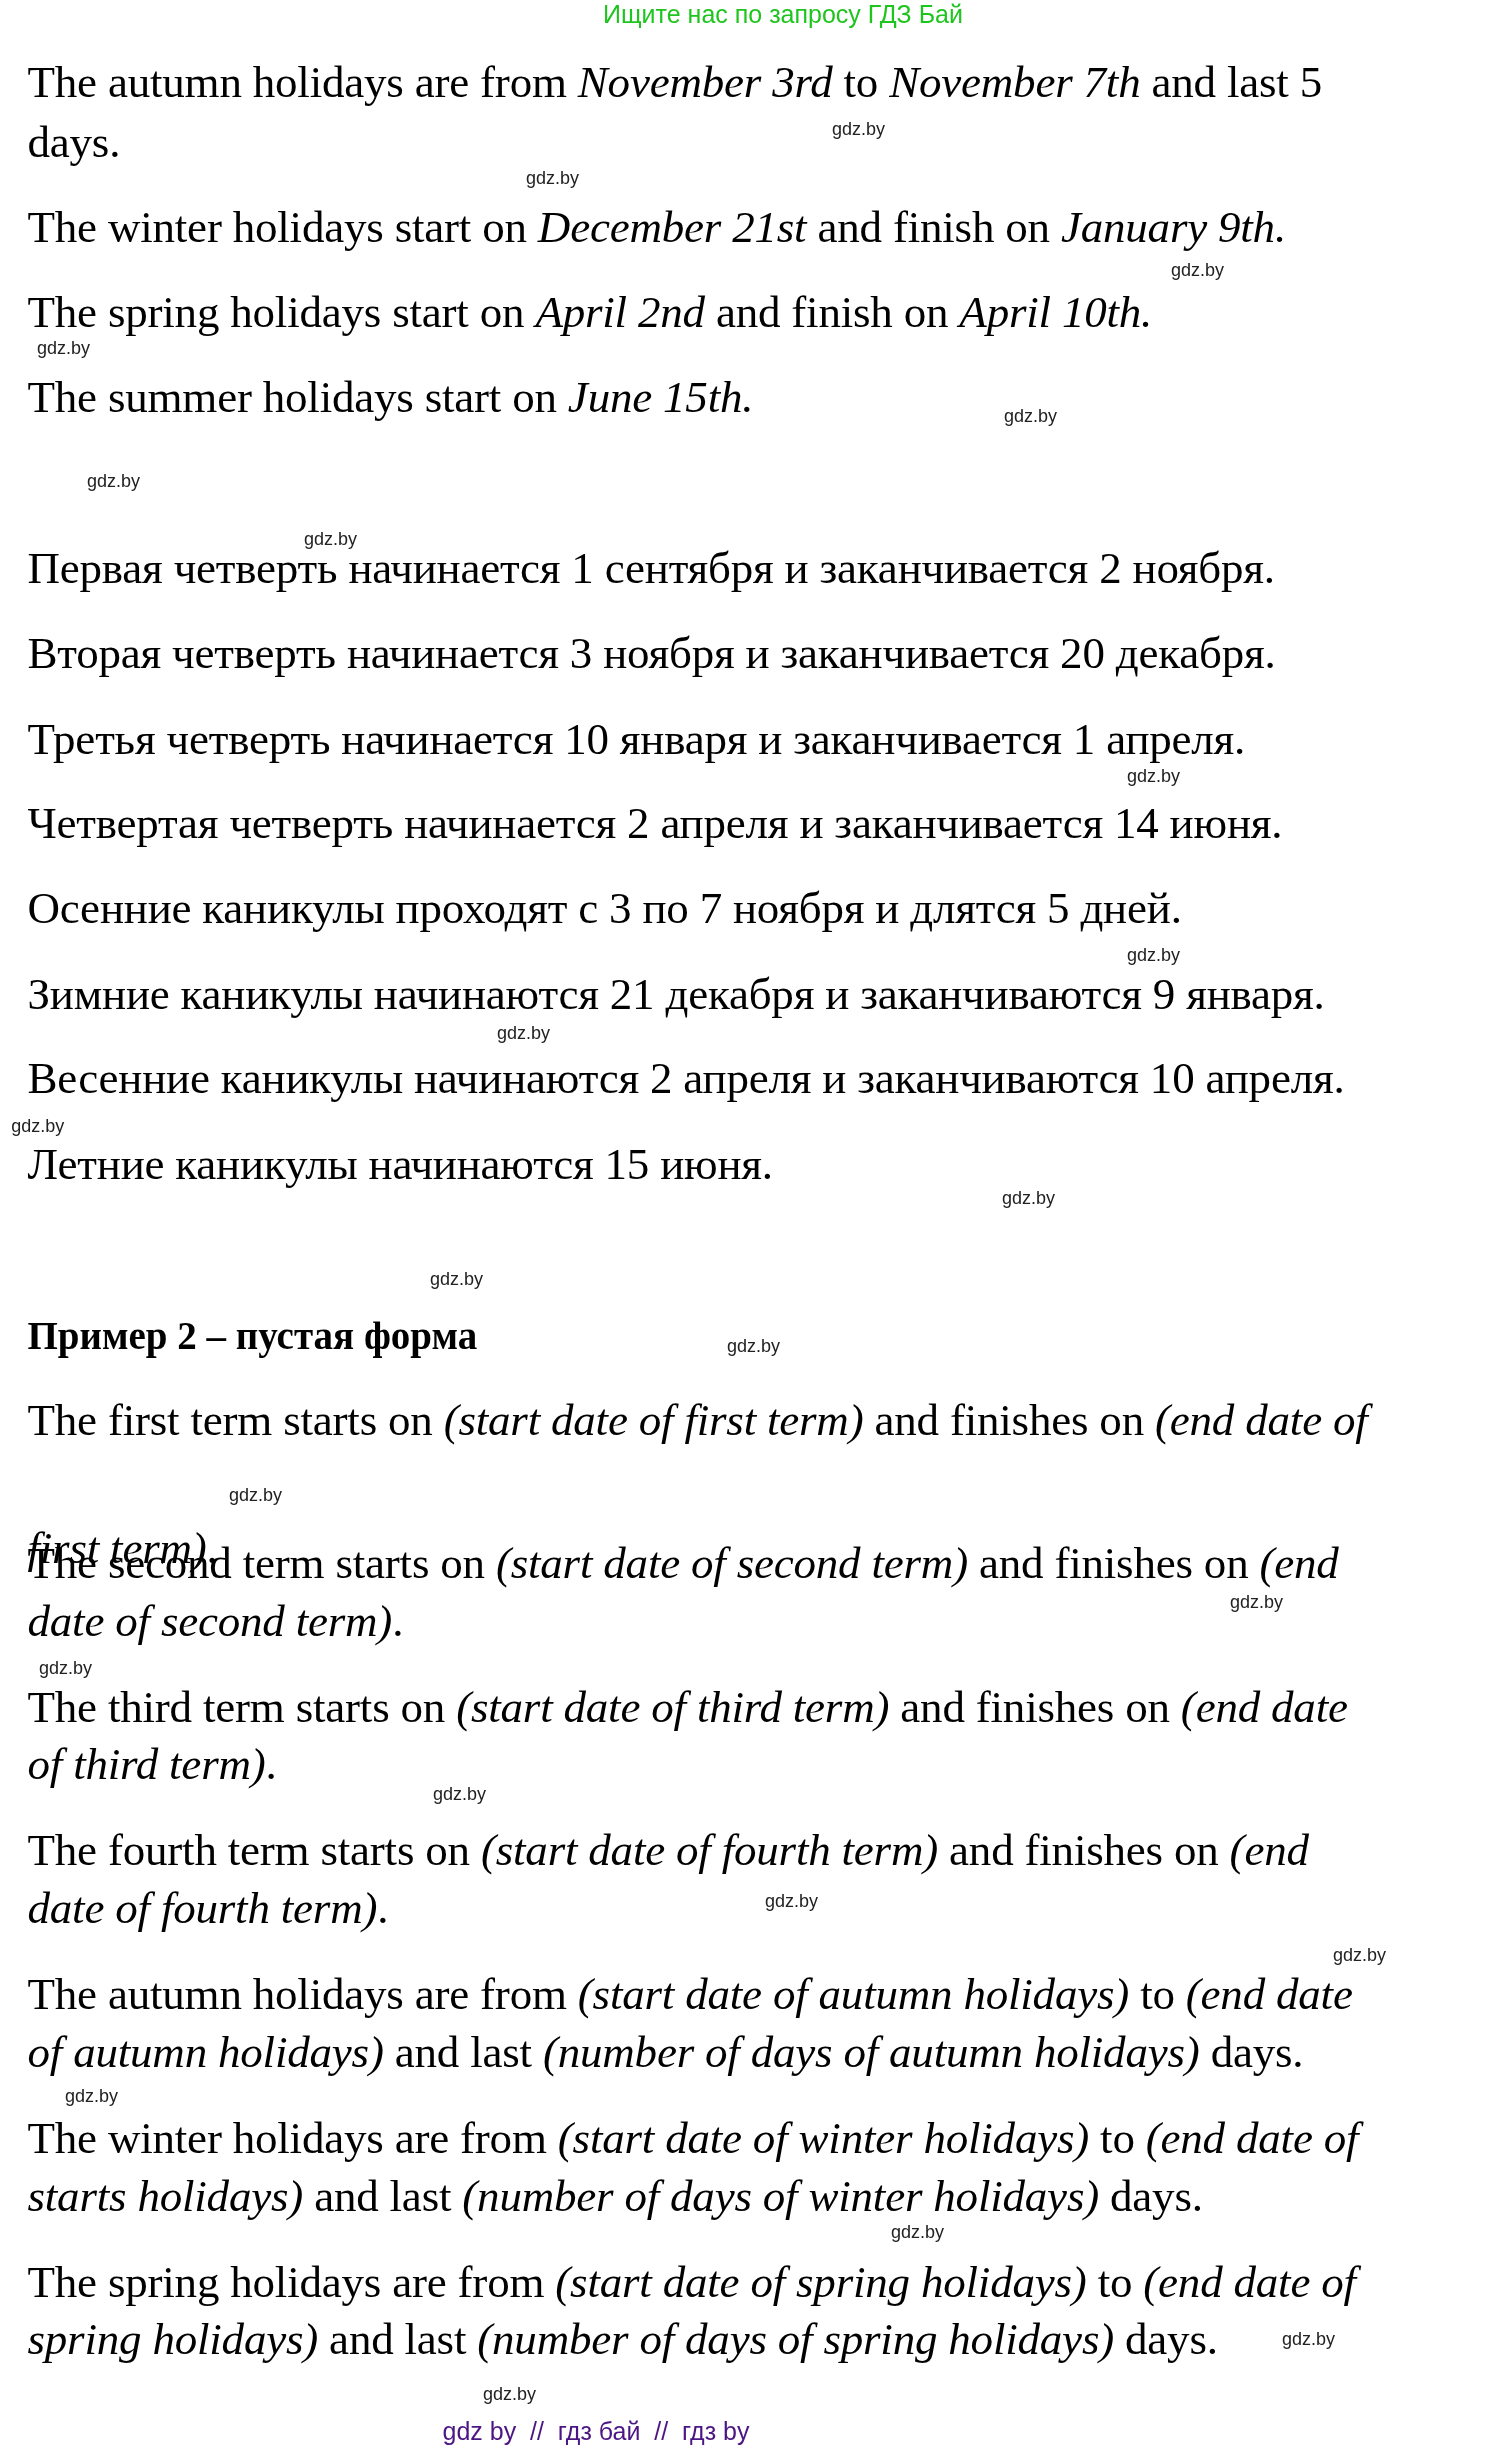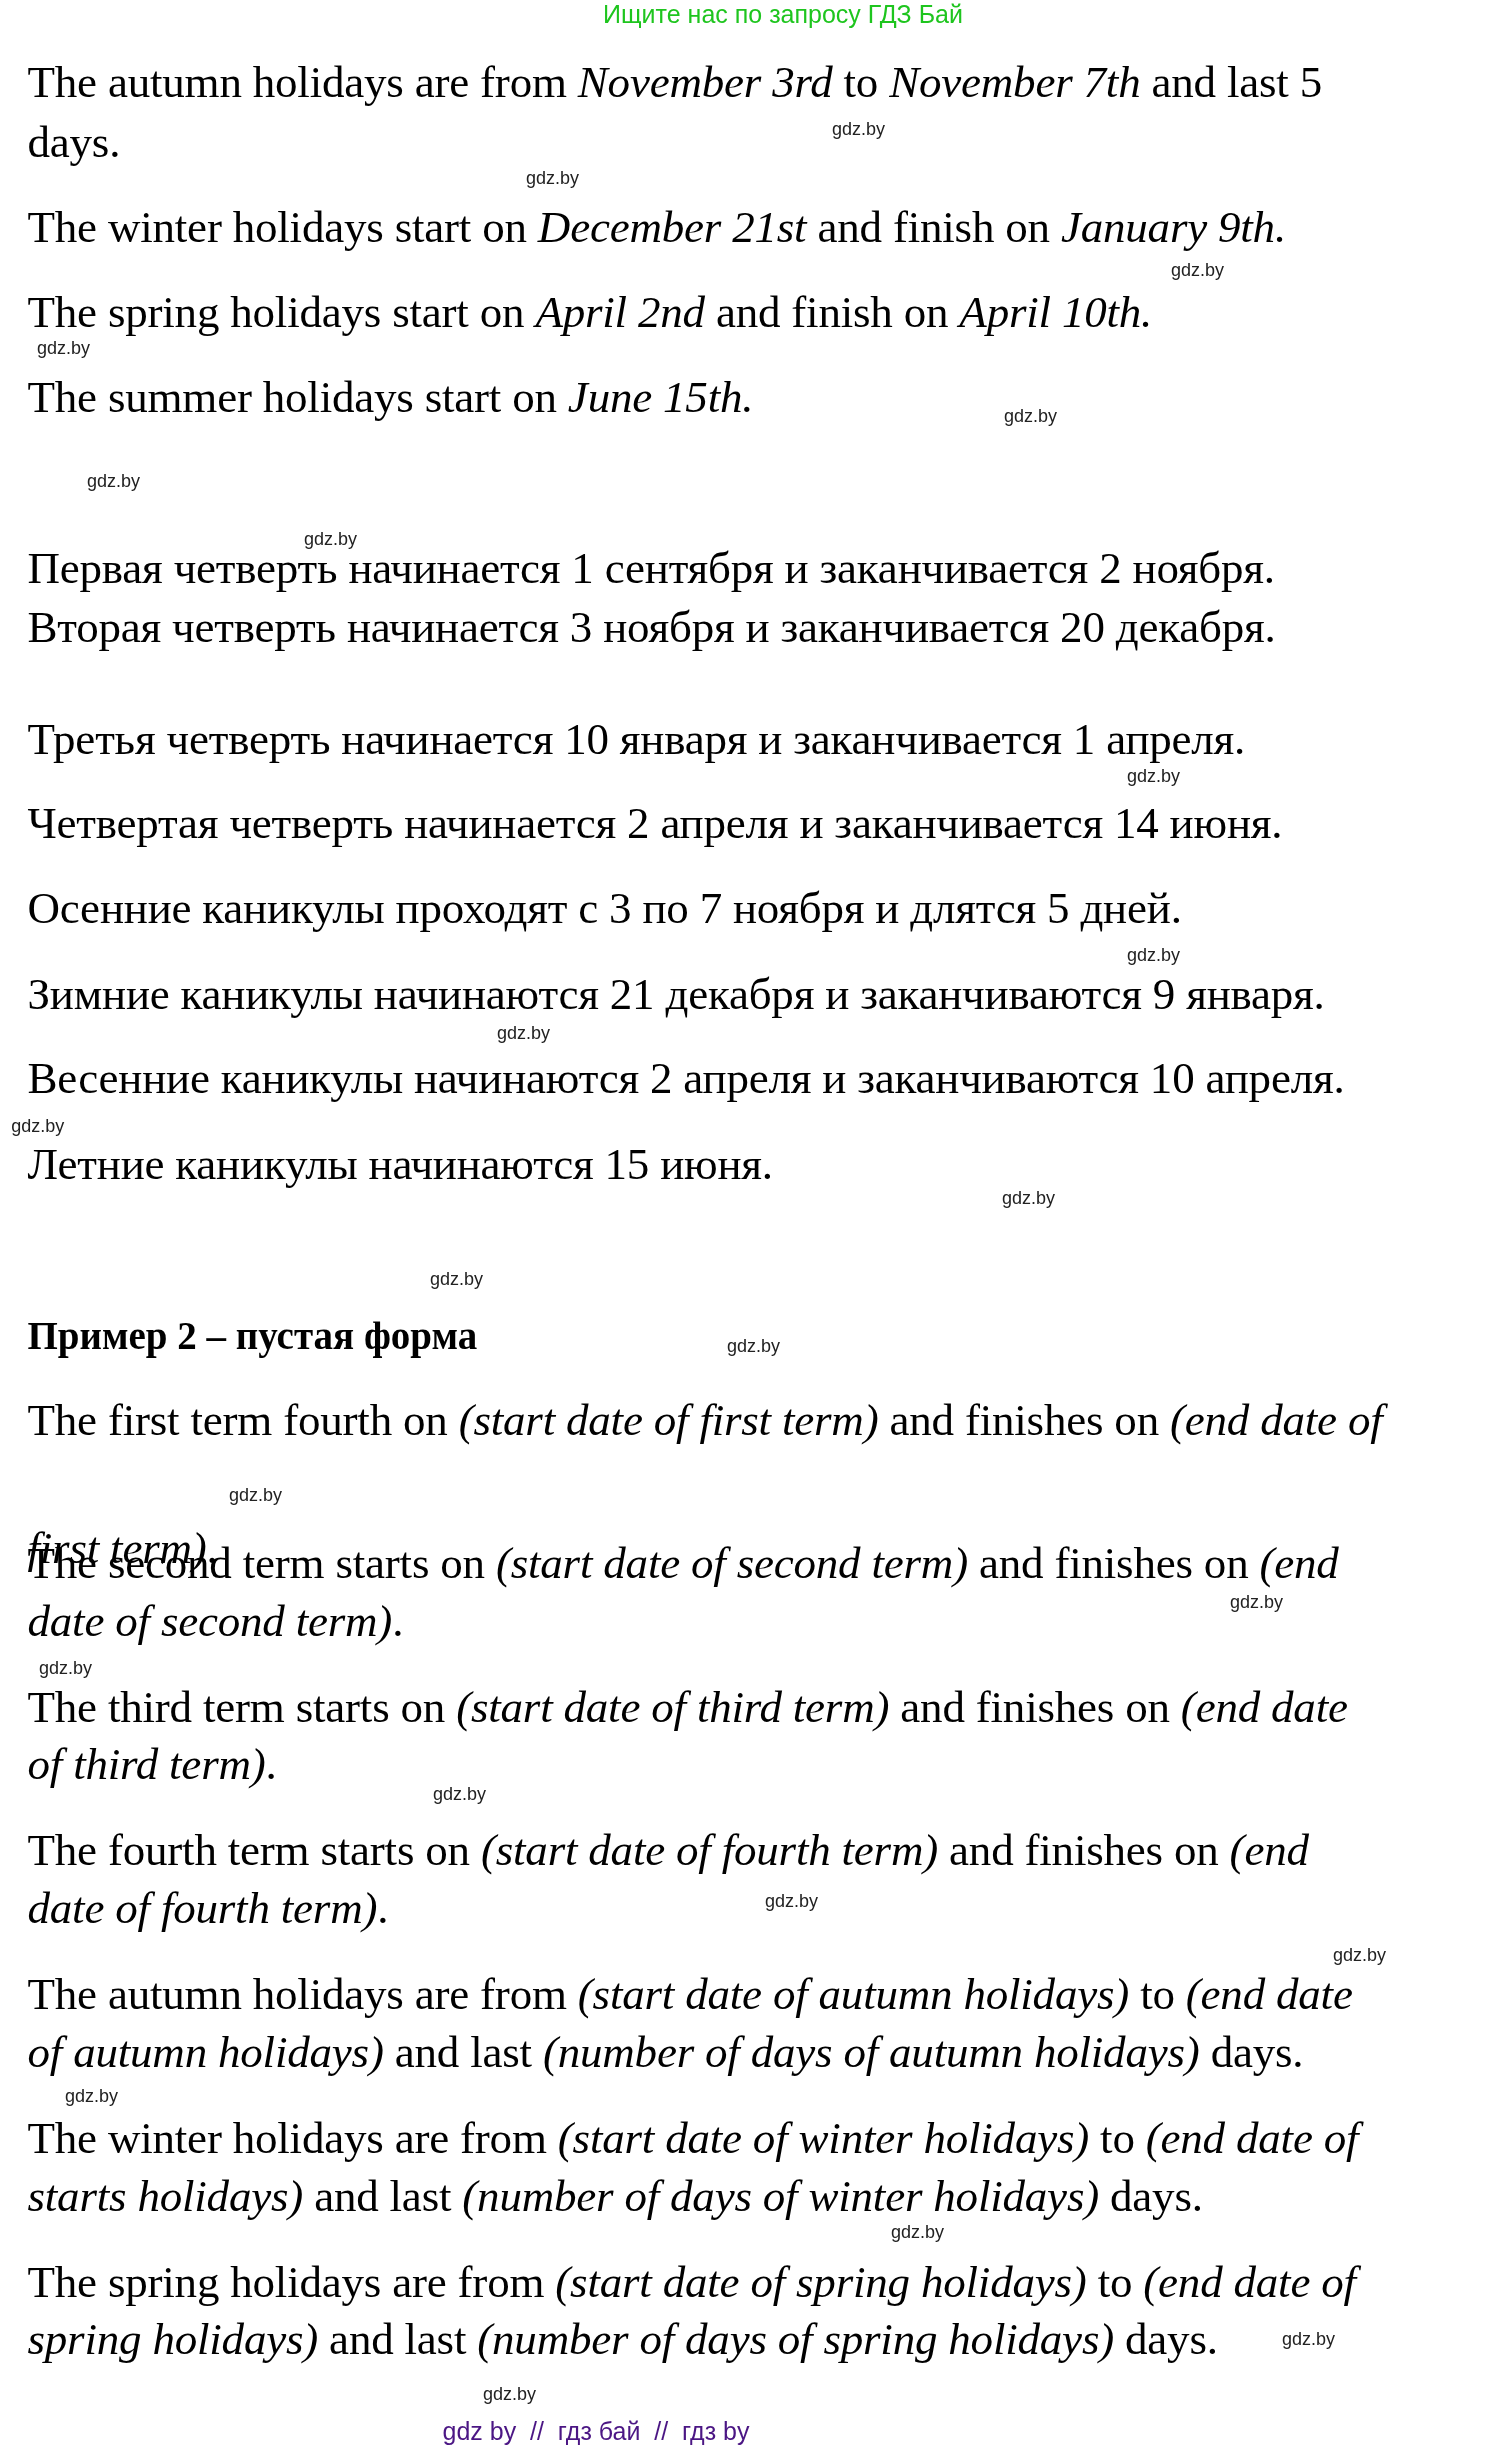--- a/index.html
+++ b/index.html
@@ -21,31 +21,31 @@
 
 <div class="banner">Ищите нас по запросу ГДЗ Бай</div>
 
 <div class="line" style="top:57px"><span>The autumn holidays are from </span><i>November 3rd</i><span> to </span><i>November 7th</i><span> and last 5</span></div>
 <div class="line" style="top:117px">days.</div>
 <div class="line" style="top:202px"><span>The winter holidays start on </span><i>December 21st</i><span> and finish on </span><i>January 9th.</i></div>
 <div class="line" style="top:287px"><span>The spring holidays start on </span><i>April 2nd</i><span> and finish on </span><i>April 10th.</i></div>
 <div class="line" style="top:372px"><span>The summer holidays start on </span><i>June 15th.</i></div>
 
 <div class="line" style="top:543px">Первая четверть начинается 1 сентября и заканчивается 2 ноября.</div>
-<div class="line" style="top:602px">Вторая четверть начинается 3 ноября и заканчивается 20 декабря.</div>
+<div class="line" style="top:628px">Вторая четверть начинается 3 ноября и заканчивается 20 декабря.</div>
 <div class="line" style="top:714px">Третья четверть начинается 10 января и заканчивается 1 апреля.</div>
 <div class="line" style="top:798px">Четвертая четверть начинается 2 апреля и заканчивается 14 июня.</div>
 <div class="line" style="top:883px">Осенние каникулы проходят с 3 по 7 ноября и длятся 5 дней.</div>
 <div class="line" style="top:969px">Зимние каникулы начинаются 21 декабря и заканчиваются 9 января.</div>
 <div class="line" style="top:1053px">Весенние каникулы начинаются 2 апреля и заканчиваются 10 апреля.</div>
 <div class="line" style="top:1139px">Летние каникулы начинаются 15 июня.</div>
 
 <div class="heading" style="top:1311px">Пример 2 – пустая форма</div>
 
-<div class="line" style="top:1395px"><span>The first term fourth on </span><i>(start date of first term)</i><span> and finishes on </span><i>(end date of</i></div>
+<div class="line" style="top:1395px"><span>The first term starts on </span><i>(start date of first term)</i><span> and finishes on </span><i>(end date of</i></div>
 <div class="line" style="top:1523px"><i>first term)</i><span>.</span></div>
 
 <div class="line" style="top:1538px"><span>The second term starts on </span><i>(start date of second term)</i><span> and finishes on </span><i>(end</i></div>
 <div class="line" style="top:1596px"><i>date of second term)</i><span>.</span></div>
 
 <div class="line" style="top:1682px"><span>The third term starts on </span><i>(start date of third term)</i><span> and finishes on </span><i>(end date</i></div>
 <div class="line" style="top:1739px"><i>of third term)</i><span>.</span></div>
 
 <div class="line" style="top:1825px"><span>The fourth term starts on </span><i>(start date of fourth term)</i><span> and finishes on </span><i>(end</i></div>
 <div class="line" style="top:1883px"><i>date of fourth term)</i><span>.</span></div>

